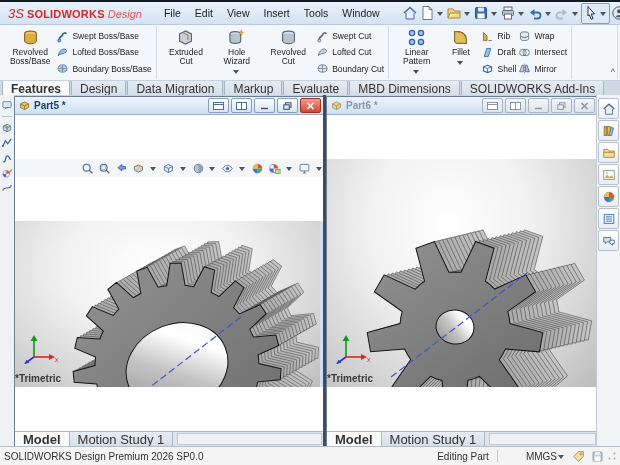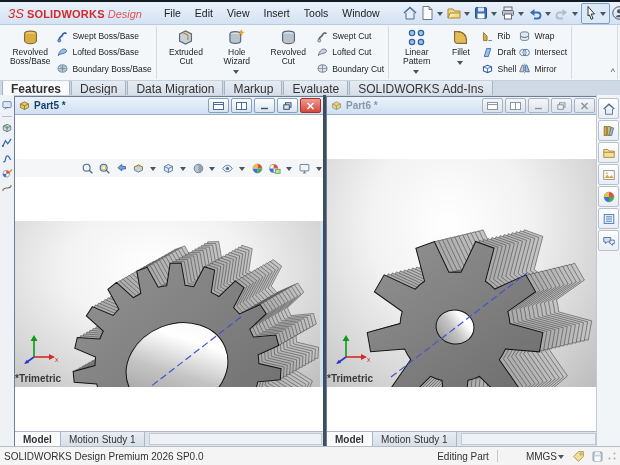--- a/index.html
+++ b/index.html
@@ -62,21 +62,21 @@
   .win2 .wbtn{background:linear-gradient(#f3f6f9,#dee4ea);border-color:#aab4bf;}
   .hu{height:18px;flex:none;background:#f4f6f8;display:flex;align-items:center;gap:4px;padding-left:66px;}
   .huic{width:15px;height:15px;}
   .viewport{flex:1;position:relative;overflow:hidden;
             background:radial-gradient(ellipse at 45% 28%,#ffffff 0%,#f2f2f2 38%,#d6d6d6 72%,#bcbcbc 100%);}
   .gearwrap{position:absolute;inset:0;}
   .triad{position:absolute;left:8px;bottom:22px;}
   .viewlabel{position:absolute;left:0;bottom:3px;font-size:10px;font-weight:bold;color:#3a3a3a;}
   .scrollstrip{position:absolute;right:0;top:0;bottom:0;width:4px;background:#cfe0f0;}
   .doctabs{height:14px;flex:none;background:#dde4ec;border-top:1px solid #aab6c4;display:flex;align-items:stretch;}
-  .dtab{font-size:10px;padding:0 8px;display:flex;align-items:center;border-right:1px solid #aab6c4;color:#333;
+  .dtab{font-size:13px;padding:0 8px;display:flex;align-items:center;border-right:1px solid #aab6c4;color:#333;
         background:linear-gradient(#e8edf3,#d6dfe9);}
   .dtab.active{background:#f8fafc;font-weight:bold;}
   .dtab-rest{flex:1;background:#eef2f6;border-left:1px solid #c8d2dc;margin:1px 2px 1px 4px;border:1px solid #c0cad4;}
   
   .statusbar{position:absolute;left:0;right:0;bottom:0;height:18px;background:#f4f4f4;border-top:1px solid #b4bcc6;
              display:flex;align-items:center;font-size:10px;color:#333;padding:0 4px;}
   .statusbar .vd{width:1px;height:12px;background:#c8c8c8;margin:0 8px;}
   .grip{margin-left:4px;}
   .sic{width:13px;height:13px;margin-left:6px;}
 </style>
@@ -367,20 +367,21 @@
 
     <span class="chev">^</span>
   </div>
 
   <div class="tabs">
     <span class="tab active">Features</span>
     <span class="tab">Design</span>
     <span class="tab">Data Migration</span>
     <span class="tab">Markup</span>
     <span class="tab">Evaluate</span>
+    <span class="tab">MBD Dimensions</span>
     <span class="tab">SOLIDWORKS Add-Ins</span>
   </div>
 
   <div class="workspace">
 
     <div class="leftstrip">
       <span class="lsic">
           <svg viewBox="0 0 16 16" width="100%" height="100%" style="display:block">
             <rect x="2.5" y="3.5" width="11" height="8" rx="1" fill="#dce8f5" stroke="#4a6d9a"></rect>
             <path d="M5 14 L7 11.5 H10" stroke="#4a6d9a" fill="none"></path>

